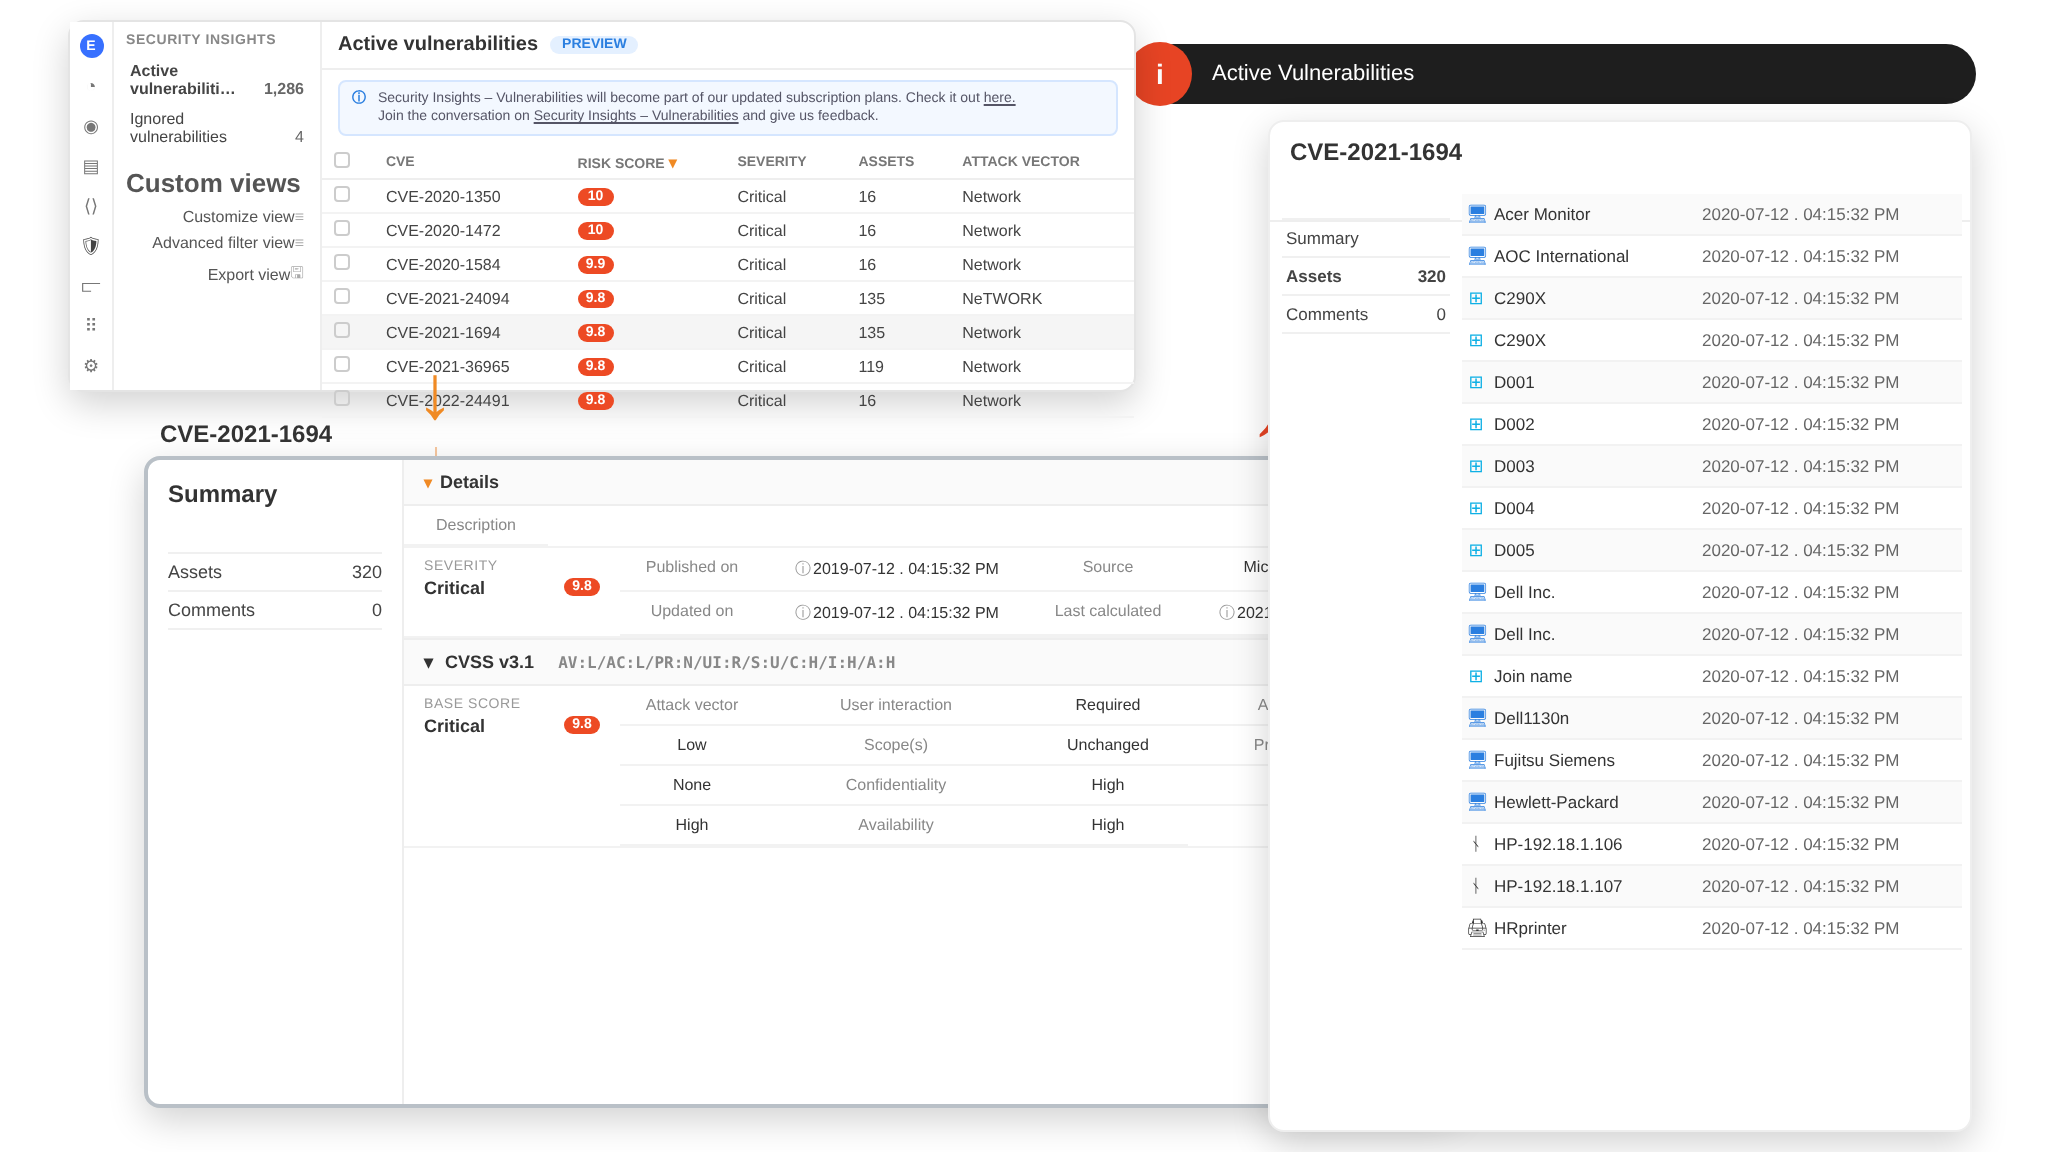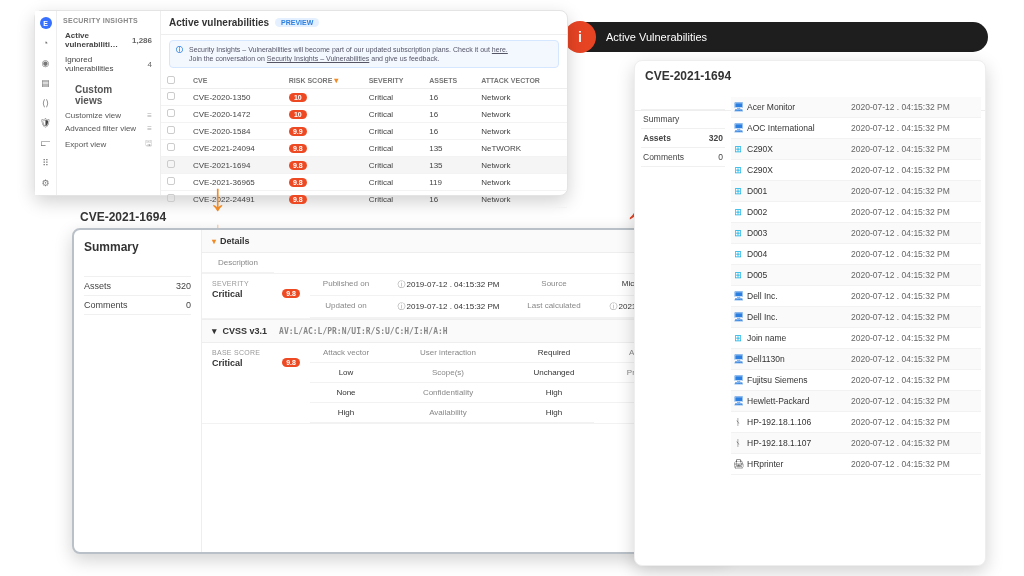--- a/index.html
+++ b/index.html
@@ -21,25 +21,25 @@
     border: 1px solid #e4e4e4;
   }
   
   #master { left: 34px; top: 10px; width: 534px; height: 186px; display:flex; }
   #iconbar { width: 22px; background:#fff; border-right:1px solid #eee; display:flex; flex-direction:column; align-items:center; padding-top:6px; gap:8px; }
   #iconbar .av { width:12px;height:12px;border-radius:50%;background:#3770ff;color:#fff;font-size:7px;display:flex;align-items:center;justify-content:center;font-weight:700;}
   #iconbar .ic { width:12px;height:12px;display:flex;align-items:center;justify-content:center;color:#777;font-size:9px;}
   #iconbar .ic.active{ color:#444; }
   #side { width:104px; border-right:1px solid #eee; padding:6px 6px; }
   #side .head{ font-size:7px; font-weight:700; color:#888; letter-spacing:.04em; margin-bottom:4px;}
-  #side .item{ display:flex; justify-content:space-between; align-items:center; font-size:8px; color:#444; padding:3px 2px; border-radius:3px; cursor:pointer;gap:12px;}
+  #side .item{ display:flex; justify-content:space-between; align-items:flex-end; font-size:8px; color:#444; padding:3px 2px; border-radius:3px; cursor:pointer;gap:12px;}
   #side .item.active{ font-weight:700; }
   #side .item .count{ font-size:8px; color:#666; }
-  #side .subhead{ font-size:10px; font-weight:700; color:#555; margin:8px 12px 3px; }
-  #side .cust{ display:flex; justify-content:space-between; align-items:center; font-size:8px; color:#555; padding:2px 2px; cursor:pointer;}
+  #side .subhead{ font-size:13px; font-weight:700; color:#555; margin:8px 0 3px; }
+  #side .cust{ display:flex; justify-content:flex-end; align-items:center; font-size:8px; color:#555; padding:2px 2px; cursor:pointer;}
   #side .cust .sm{ color:#aaa; font-size:8px;}
   #main { flex:1; display:flex; flex-direction:column; }
   #mainhead{ display:flex; align-items:center; gap:6px; padding:6px 8px; border-bottom:1px solid #eee;}
   #mainhead h2{ font-size:10px; font-weight:700;}
   .preview{ font-size:7px; font-weight:700; color:#2b7fe0; background:#e4f0ff; border-radius:10px; padding:1px 6px;}
   .notice{ margin:5px 8px; border:1px solid #d5e6ff; background:#f3f8ff; border-radius:4px; padding:4px 6px; display:flex; gap:6px; font-size:7px; color:#556; line-height:1.3;}
   .notice .ni{ color:#2b7fe0; font-weight:700; }
   .notice a{ color:#556; text-decoration:underline; cursor:pointer;}
   table.t1{ width:100%; border-collapse:collapse; font-size:8px; }
   table.t1 th{ text-align:left; padding:3px 6px; color:#777; font-weight:600; font-size:7px; border-bottom:1px solid #eee;}

